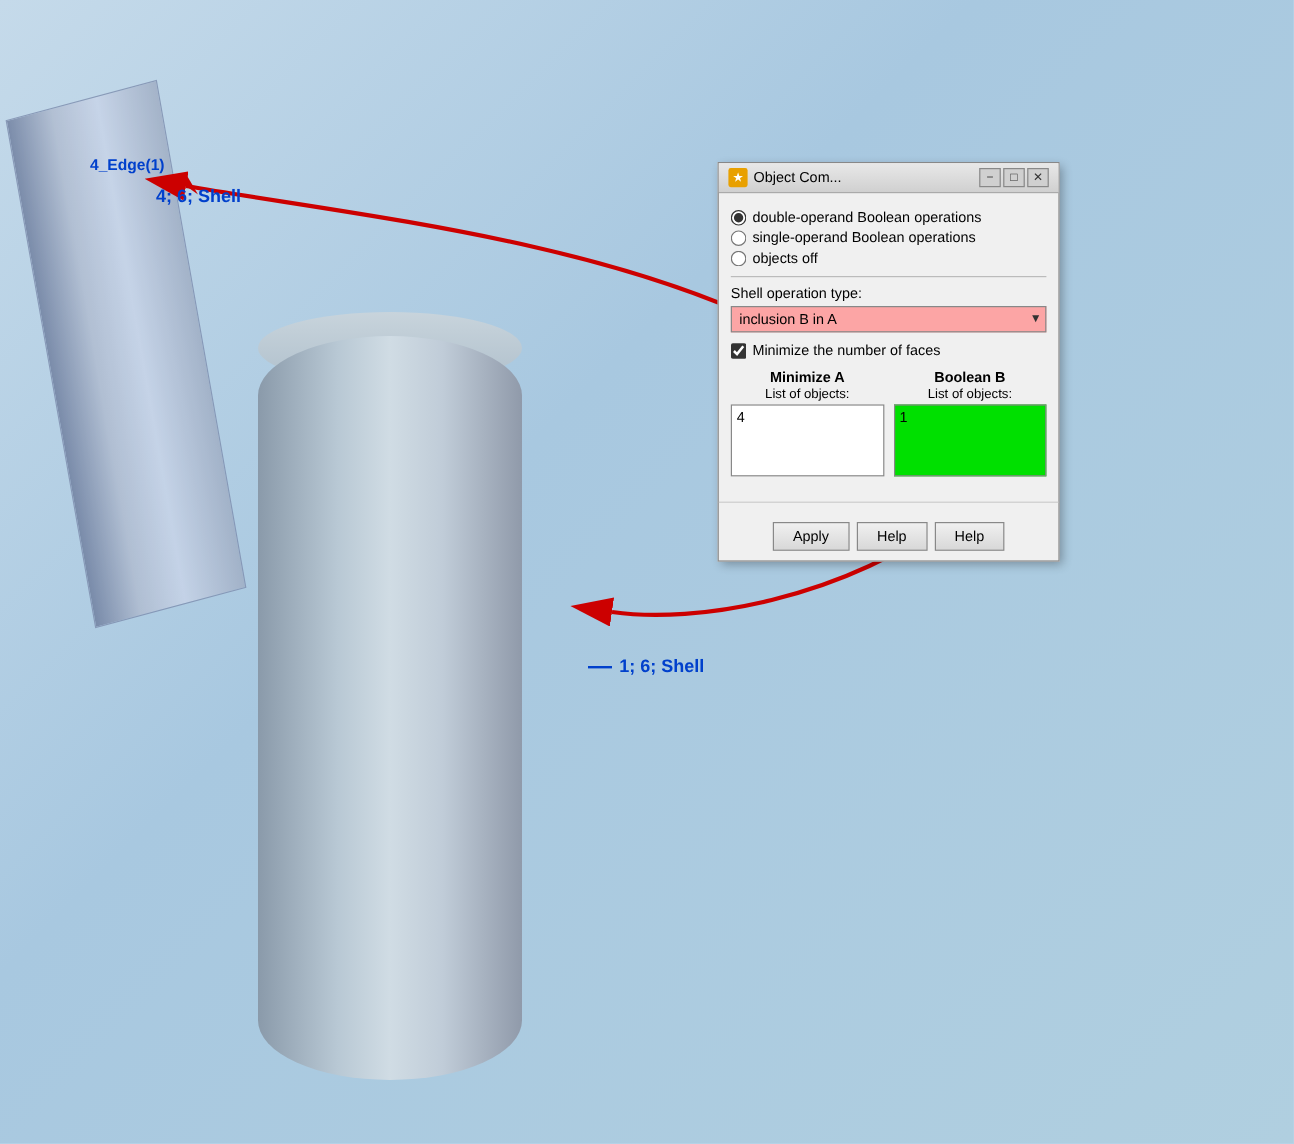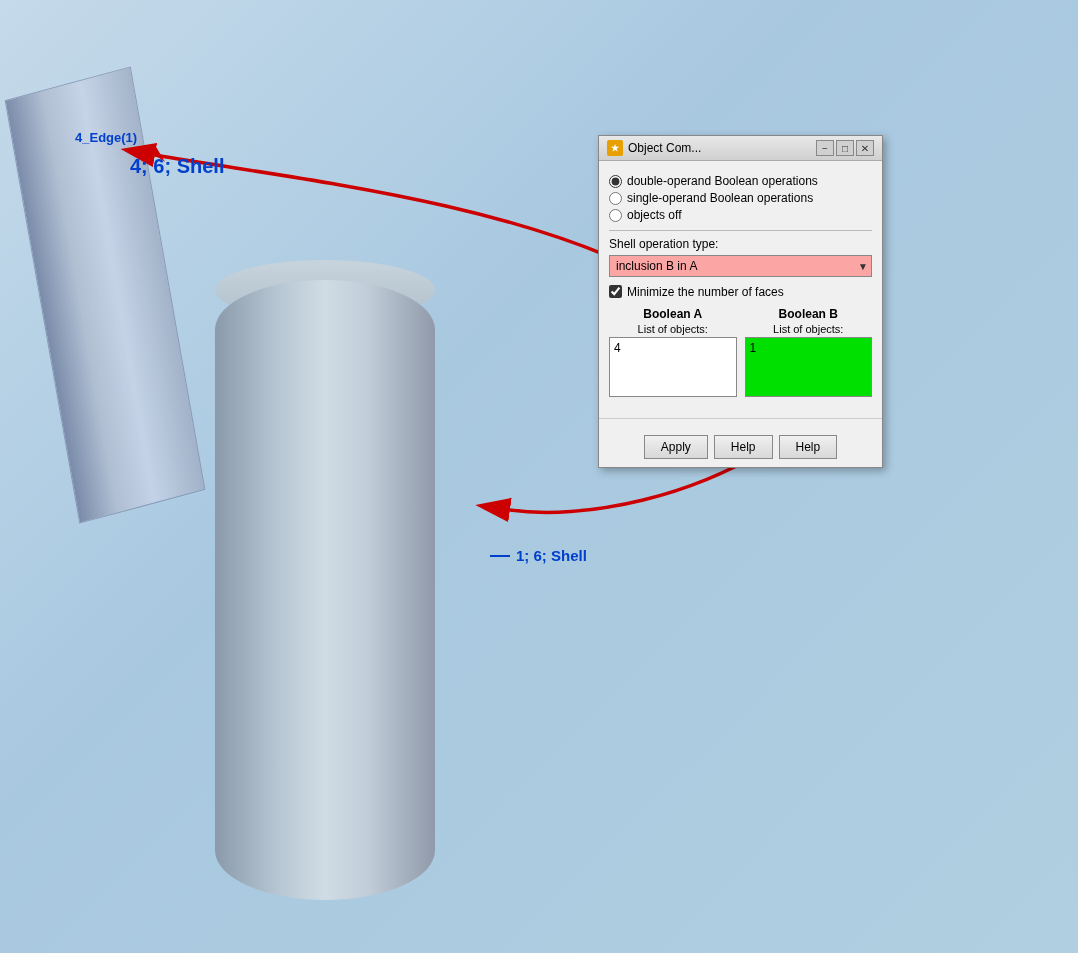--- a/index.html
+++ b/index.html
@@ -63,21 +63,21 @@
       color: #0040cc;
       font-size: 13px;
       font-weight: bold;
     }
 
     .label-shell-top {
       position: absolute;
       left: 130px;
       top: 155px;
       color: #0040cc;
-      font-size: 20px;
+      font-size: 15px;
       font-weight: bold;
     }
 
     .label-shell-bottom {
       position: absolute;
       left: 490px;
       top: 547px;
       color: #0040cc;
       font-size: 15px;
       font-weight: bold;
@@ -221,21 +221,21 @@
       right: 4px;
       top: 50%;
       transform: translateY(-50%);
       font-size: 10px;
       pointer-events: none;
       color: #333;
     }
 
     .checkbox-row {
       display: flex;
-      align-items: flex-start;
+      align-items: flex-end;
       gap: 5px;
       margin-bottom: 8px;
     }
 
     .checkbox-row input[type=checkbox] {
       margin: 0;
       accent-color: #333;
     }
 
     .checkbox-label {
@@ -397,21 +397,21 @@
     </div>
 
     <div class="checkbox-row">
       <input type="checkbox" checked="" id="minfaces" style="">
       <label class="checkbox-label" for="minfaces">Minimize the number of faces</label>
     </div>
 
     <div class="operands-row">
 
       <div class="operand-col">
-        <span class="operand-title">Boolean A</span>
+        <span class="operand-title">Minimize A</span>
         <span class="operand-subtitle">List of objects:</span>
         <div class="operand-listbox">
           <div class="list-item">4</div>
         </div>
       </div>
 
       <div class="operand-col">
         <span class="operand-title">Boolean B</span>
         <span class="operand-subtitle">List of objects:</span>
         <div class="operand-listbox green">

